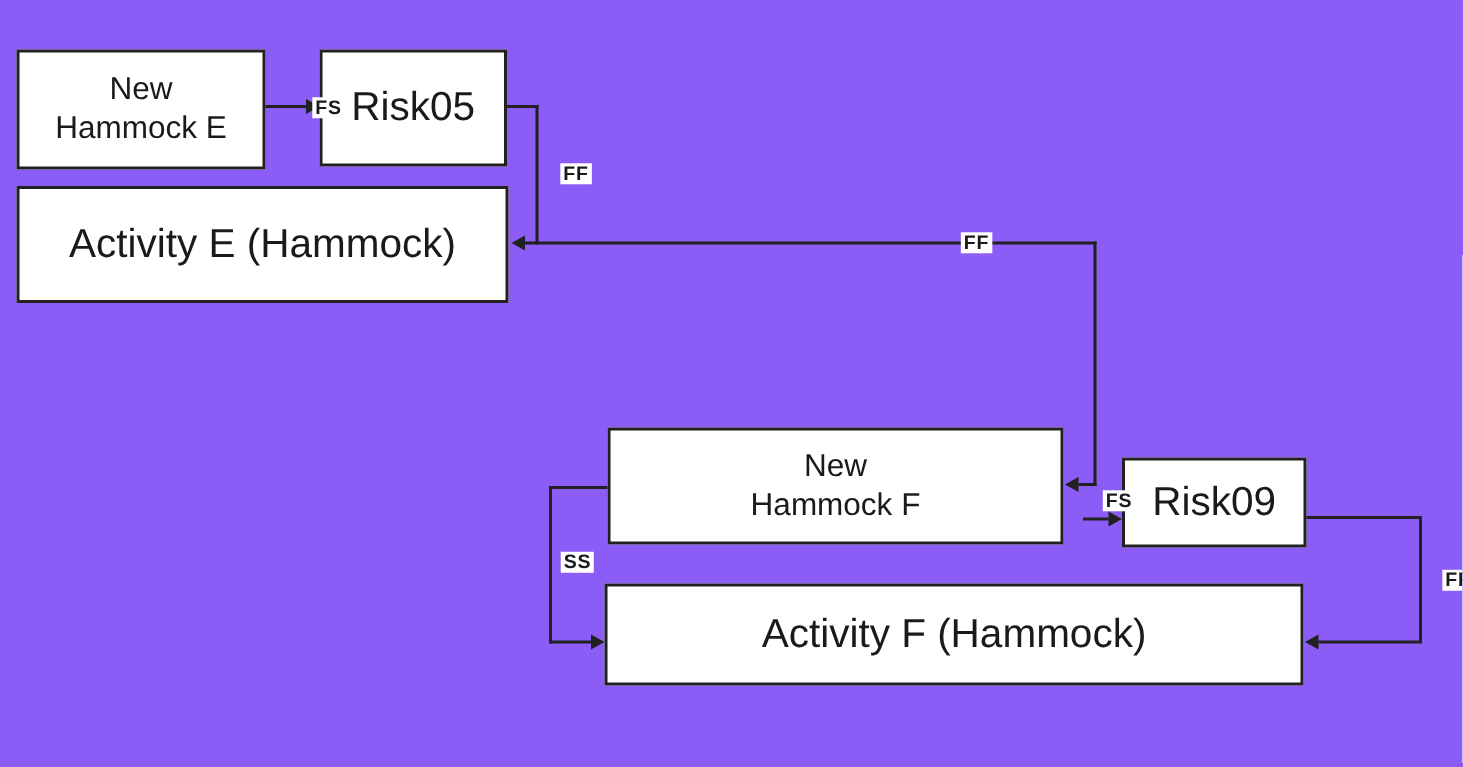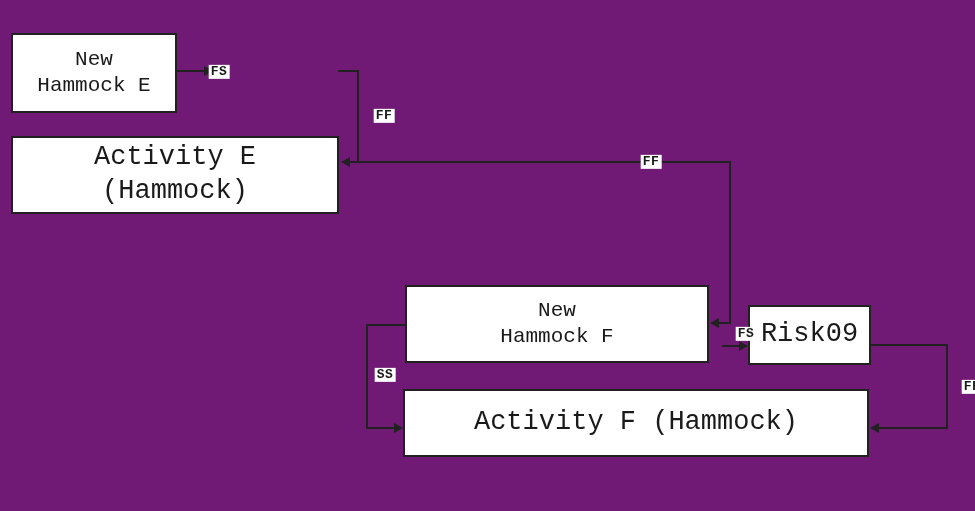--- a/index.html
+++ b/index.html
@@ -4,22 +4,22 @@
 <style>
   html, body {
     margin: 0;
     padding: 0;
     background: #ffffff;
   }
   .canvas {
     position: relative;
     width: 975px;
     height: 511px;
-    background: #701a75;
-    font-family: Liberation Mono, monospace;
+    background: #8b5cf6;
+    font-family: Liberation Sans, sans-serif;
     color: #1a1a1a;
     overflow: hidden;
   }
   
   .node {
     position: absolute;
     box-sizing: border-box;
     border: 2px solid #212121;
     background: #ffffff;
     display: flex;
@@ -27,21 +27,21 @@
     align-items: center;
     justify-content: center;
     text-align: center;
     line-height: 1.25;
   }
   .node.small { font-size: 21px; }
   .node.large { font-size: 27px; }
 
   #node-new-activity-e   { left: 11px;  top: 33px;  width: 166px; height: 80px; }
   #node-risk05           { left: 213px; top: 33px;  width: 125px; height: 78px; }
-  #node-activity-e-ham   { left: 11px;  top: 136px; width: 328px; height: 78px; }
+  #node-activity-e-ham   { left: 11px;  top: 124px; width: 328px; height: 78px; }
   #node-new-activity-f   { left: 405px; top: 285px; width: 304px; height: 78px; }
   #node-risk09           { left: 748px; top: 305px; width: 123px; height: 60px; }
   #node-activity-f-ham   { left: 403px; top: 389px; width: 466px; height: 68px; }
 
   
   .hline {
     position: absolute;
     height: 2px;
     background: #212121;
   }
@@ -82,20 +82,23 @@
 </head>
 <body>
 
 <div class="canvas">
 
   <div class="node small" id="node-new-activity-e">
     <span>New</span>
     <span>Hammock E</span>
   </div>
 
+  <div class="node large" id="node-risk05">
+    <span>Risk05</span>
+  </div>
 
   <div class="node large" id="node-activity-e-ham">
     <span>Activity E (Hammock)</span>
   </div>
 
   <div class="node small" id="node-new-activity-f">
     <span>New</span>
     <span>Hammock F</span>
   </div>
 

